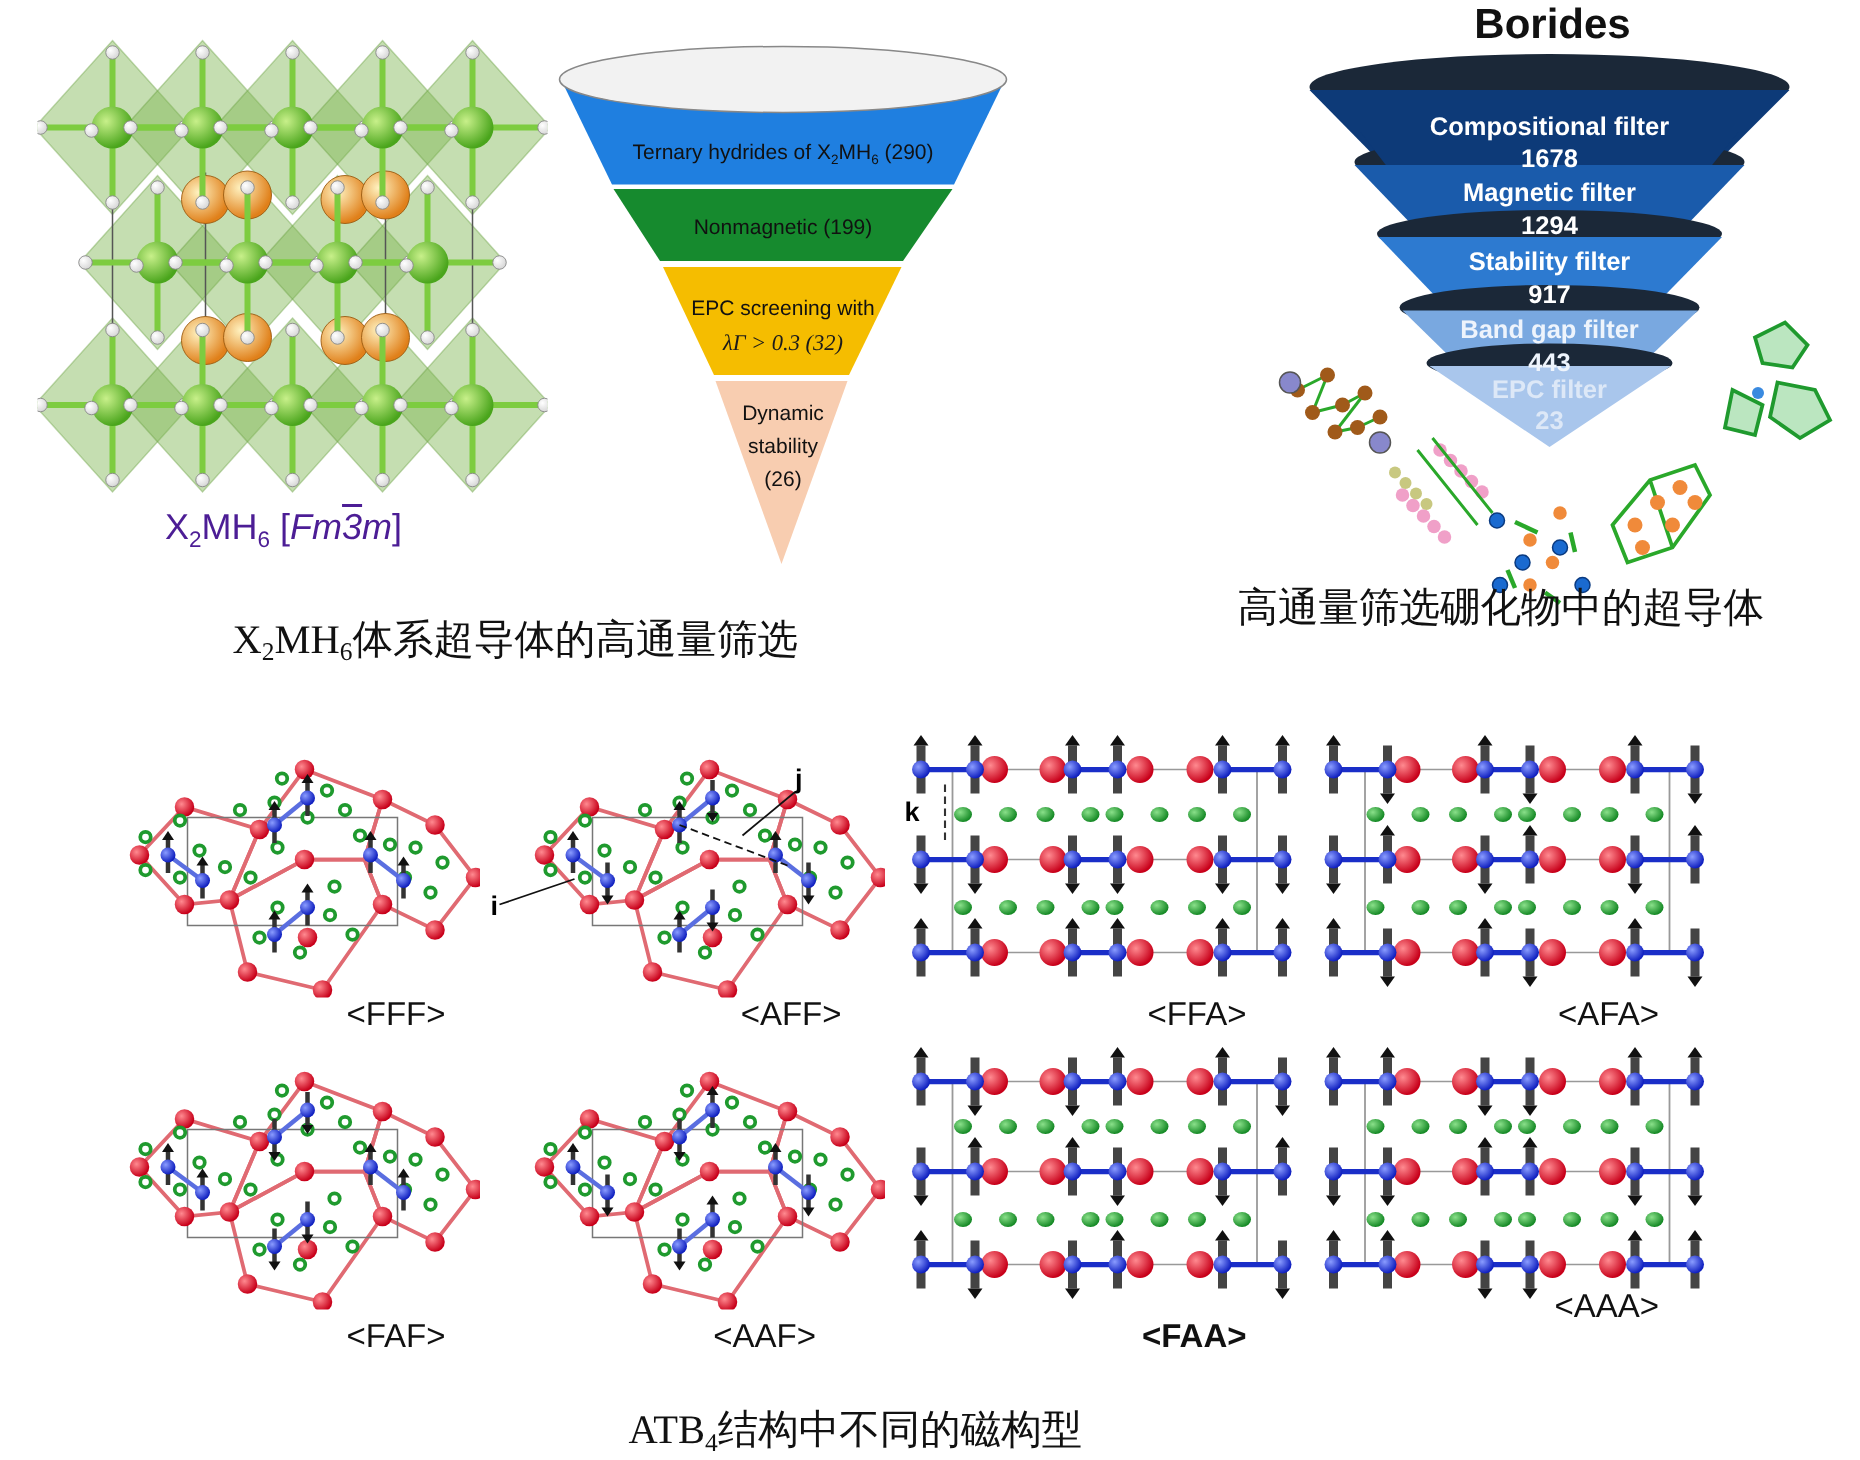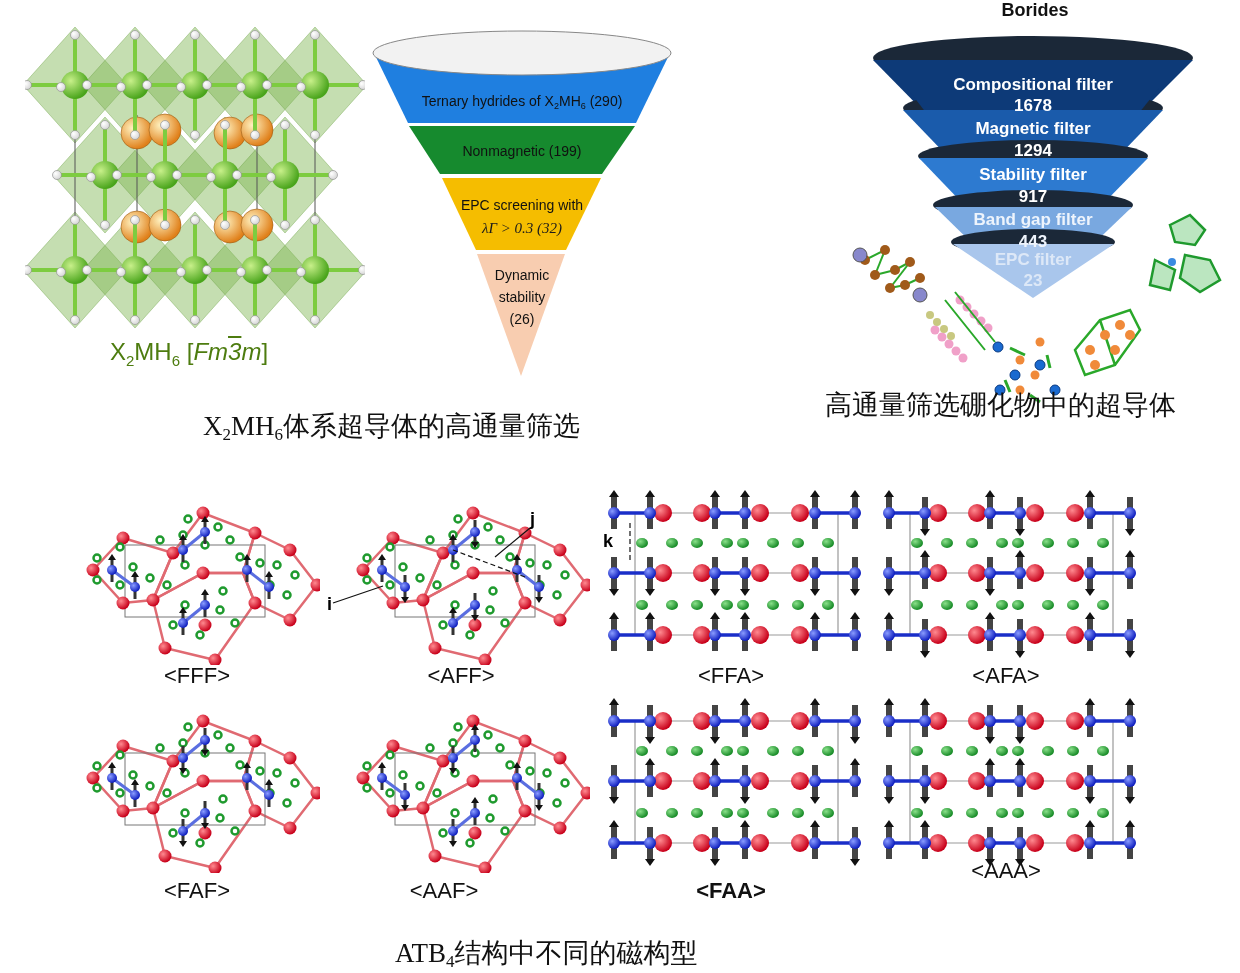--- a/index.html
+++ b/index.html
@@ -2,21 +2,21 @@
 <html><head>
 <meta charset="utf-8">
 <style>
   html, body { margin: 0; padding: 0; background: #ffffff; }
   body { width: 1240px; height: 973px; position: relative; overflow: hidden; font-family: "Liberation Sans", sans-serif; }
   .abs { position: absolute; }
   svg { display: block; }
   .cn-caption { position: absolute; font-family: "Liberation Serif", "DejaVu Serif", serif; font-size: 27px; color: #111; white-space: nowrap; }
   .cn-caption sub { font-size: 17px; vertical-align: -5px; }
   .label-sans { font-family: "Liberation Sans", sans-serif; fill: #111; }
-  .mag-label { position: absolute; font-family: "Liberation Sans", sans-serif; font-size: 22px; color: #111; text-align: center; width: 200px; }
+  .mag-label { position: absolute; font-family: "Liberation Sans", sans-serif; font-size: 22px; color: #111; text-align: right; width: 200px; }
 </style>
 </head>
 <body>
 
 <div class="abs" style="left:25px;top:15px;width:340px;height:320px;">
   <svg id="crystal-svg" width="340" height="320">
       <defs>
         <radialGradient id="gGreen" cx="35%" cy="35%" r="65%">
           <stop offset="0%" stop-color="#c8f08a"></stop>
           <stop offset="100%" stop-color="#4aa51c"></stop>
@@ -174,46 +174,46 @@
       <line x1="245" y1="255" x2="335" y2="255" stroke="#7dcc40" stroke-width="4"></line>
       <line x1="290" y1="207" x2="290" y2="303" stroke="#7dcc40" stroke-width="4"></line>
       <circle cx="290" cy="255" r="14" fill="url(#gGreen)"></circle>
       <circle cx="242" cy="255" r="4.5" fill="url(#gWhite)" stroke="#888" stroke-width="0.6"></circle>
       <circle cx="338" cy="255" r="4.5" fill="url(#gWhite)" stroke="#888" stroke-width="0.6"></circle>
       <circle cx="290" cy="205" r="4.5" fill="url(#gWhite)" stroke="#888" stroke-width="0.6"></circle>
       <circle cx="290" cy="305" r="4.5" fill="url(#gWhite)" stroke="#888" stroke-width="0.6"></circle>
       <circle cx="276" cy="257" r="4.5" fill="url(#gWhite)" stroke="#888" stroke-width="0.6"></circle>
     </svg>
 </div>
-<div class="abs" style="left:110px;top:338px;font-family:'Liberation Sans',sans-serif;font-size:24px;color:#4d7c0f;white-space:nowrap;">
+<div class="abs" style="left:110px;top:338px;font-family:'Liberation Sans',sans-serif;font-size:24px;color:#4c1d95;white-space:nowrap;">
   <span>X</span><sub style="font-size:15px">2</sub><span>MH</span><sub style="font-size:15px">6</sub><span> [</span><i><span>Fm</span><span style="text-decoration:overline">3</span><span>m</span></i><span>]</span>
 </div>
 
 <div class="abs" style="left:370px;top:28px;width:305px;height:350px;">
   <svg width="305" height="350">
     <polygon points="4,25 300,25 266,95 38,95" fill="#1f7fe0"></polygon>
     <ellipse cx="152" cy="25" rx="149" ry="22" fill="#f2f2f2" stroke="#888" stroke-width="1"></ellipse>
     <polygon points="39,98 265,98 232,146 70,146" fill="#168a2e"></polygon>
     <polygon points="72,150 231,150 196,222 106,222" fill="#f5bd00"></polygon>
     <polygon points="107,226 195,226 151,348" fill="#f8cdb0"></polygon>
     <text class="label-sans" x="152" y="78" font-size="14" text-anchor="middle" fill="#1b1b1b"><tspan>Ternary hydrides of X</tspan><tspan font-size="9" dy="3">2</tspan><tspan dy="-3">MH</tspan><tspan font-size="9" dy="3">6</tspan><tspan dy="-3"> (290)</tspan></text>
     <text class="label-sans" x="152" y="128" font-size="14" text-anchor="middle" fill="#1b1b1b">Nonmagnetic  (199)</text>
     <text class="label-sans" x="152" y="182" font-size="14" text-anchor="middle" fill="#1b1b1b">EPC screening with</text>
     <text x="152" y="205" font-size="15" text-anchor="middle" fill="#1b1b1b" font-family="Liberation Serif, serif" font-style="italic">λΓ &gt; 0.3 (32)</text>
     <text class="label-sans" x="152" y="252" font-size="14" text-anchor="middle" fill="#1b1b1b">Dynamic</text>
     <text class="label-sans" x="152" y="274" font-size="14" text-anchor="middle" fill="#1b1b1b">stability</text>
     <text class="label-sans" x="152" y="296" font-size="14" text-anchor="middle" fill="#1b1b1b">(26)</text>
   </svg>
 </div>
 
-<div class="cn-caption" style="left:155px;top:408px;margin-left:48px;">
+<div class="cn-caption" style="left:155px;top:408px;">
   <span>X</span><sub>2</sub><span>MH</span><sub>6</sub><span>体系超导体的高通量筛选</span>
 </div>
 
-<div class="abs" style="left:960px;top:0px;width:150px;text-align:center;font-family:'Liberation Sans',sans-serif;font-weight:bold;font-size:18px;color:#111;">Borides</div>
+<div class="abs" style="left:960px;top:0px;width:150px;text-align:center;font-family:'Liberation Sans',sans-serif;font-weight:bold;font-size:28px;color:#111;">Borides</div>
 <div class="abs" style="left:835px;top:30px;width:400px;height:380px;">
   <svg id="borides-svg" width="400" height="380">
 
     <ellipse cx="198" cy="28" rx="160" ry="22" fill="#1b2838"></ellipse>
     <polygon points="38,30 358,30 300,88 95,88" fill="#0d3a78"></polygon>
 
     <ellipse cx="198" cy="78" rx="130" ry="18" fill="#1b2838"></ellipse>
     <polygon points="72,58 324,58 300,88 95,88" fill="#0d3a78"></polygon>
     <polygon points="68,80 328,80 278,132 118,132" fill="#1a5bab"></polygon>
 
@@ -1255,15 +1255,15 @@
 
 <div class="mag-label" style="left:97px;top:663px;">&lt;FFF&gt;</div>
 <div class="mag-label" style="left:361px;top:663px;">&lt;AFF&gt;</div>
 <div class="mag-label" style="left:97px;top:878px;">&lt;FAF&gt;</div>
 <div class="mag-label" style="left:344px;top:878px;">&lt;AAF&gt;</div>
 <div class="mag-label" style="left:631px;top:663px;">&lt;FFA&gt;</div>
 <div class="mag-label" style="left:906px;top:663px;">&lt;AFA&gt;</div>
 <div class="mag-label" style="left:631px;top:878px;font-weight:bold;">&lt;FAA&gt;</div>
 <div class="mag-label" style="left:906px;top:858px;">&lt;AAA&gt;</div>
 
-<div class="cn-caption" style="left:395px;top:935px;">
+<div class="cn-caption" style="left:419px;top:935px;">
   <span>ATB</span><sub>4</sub><span>结构中不同的磁构型</span>
 </div>
 
 </body></html>

